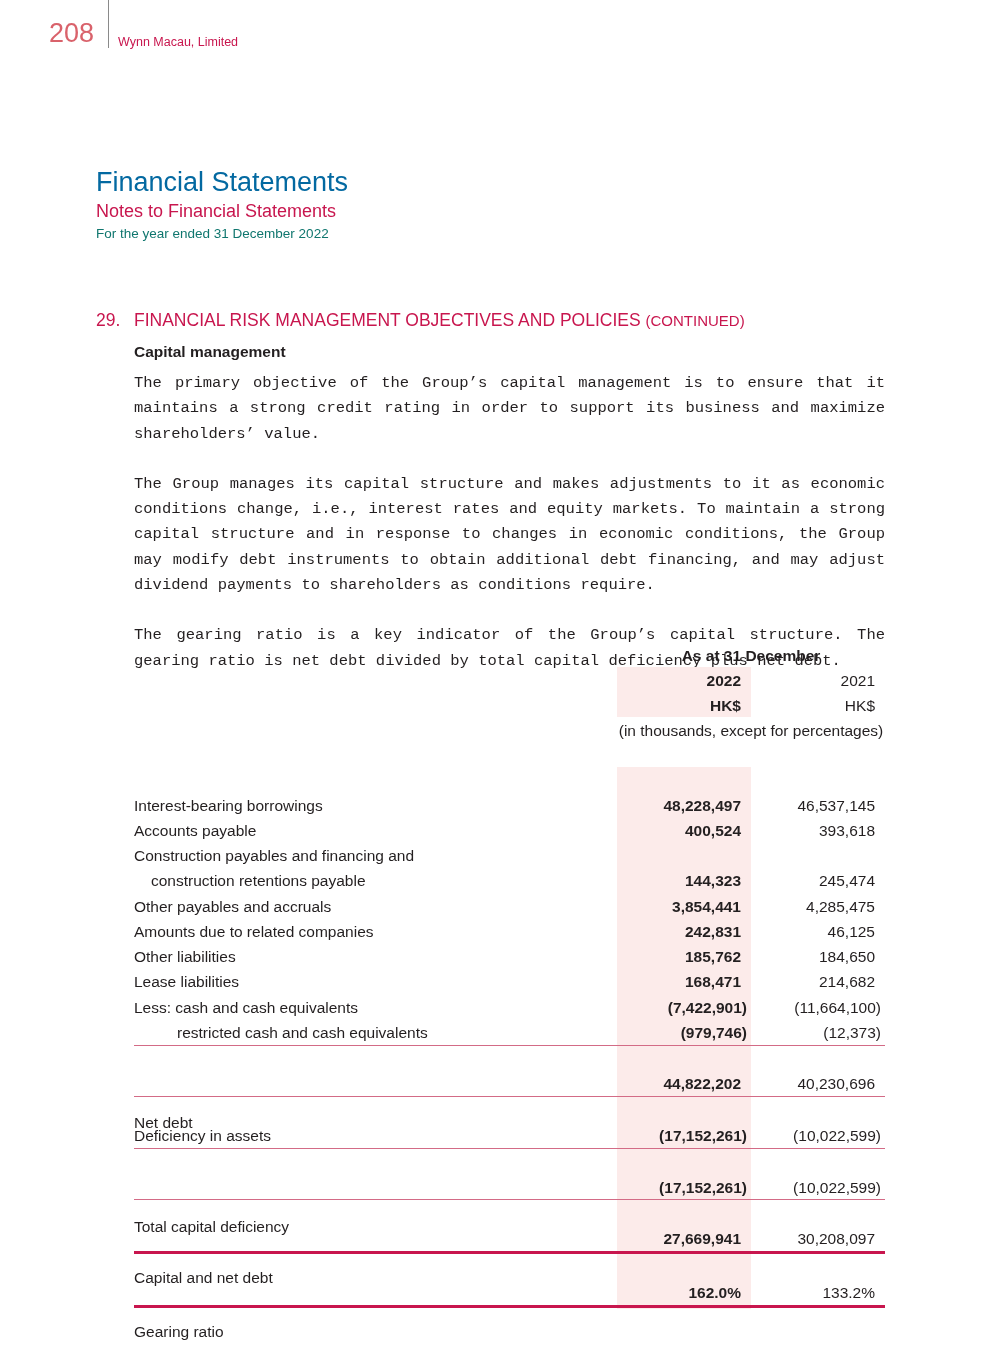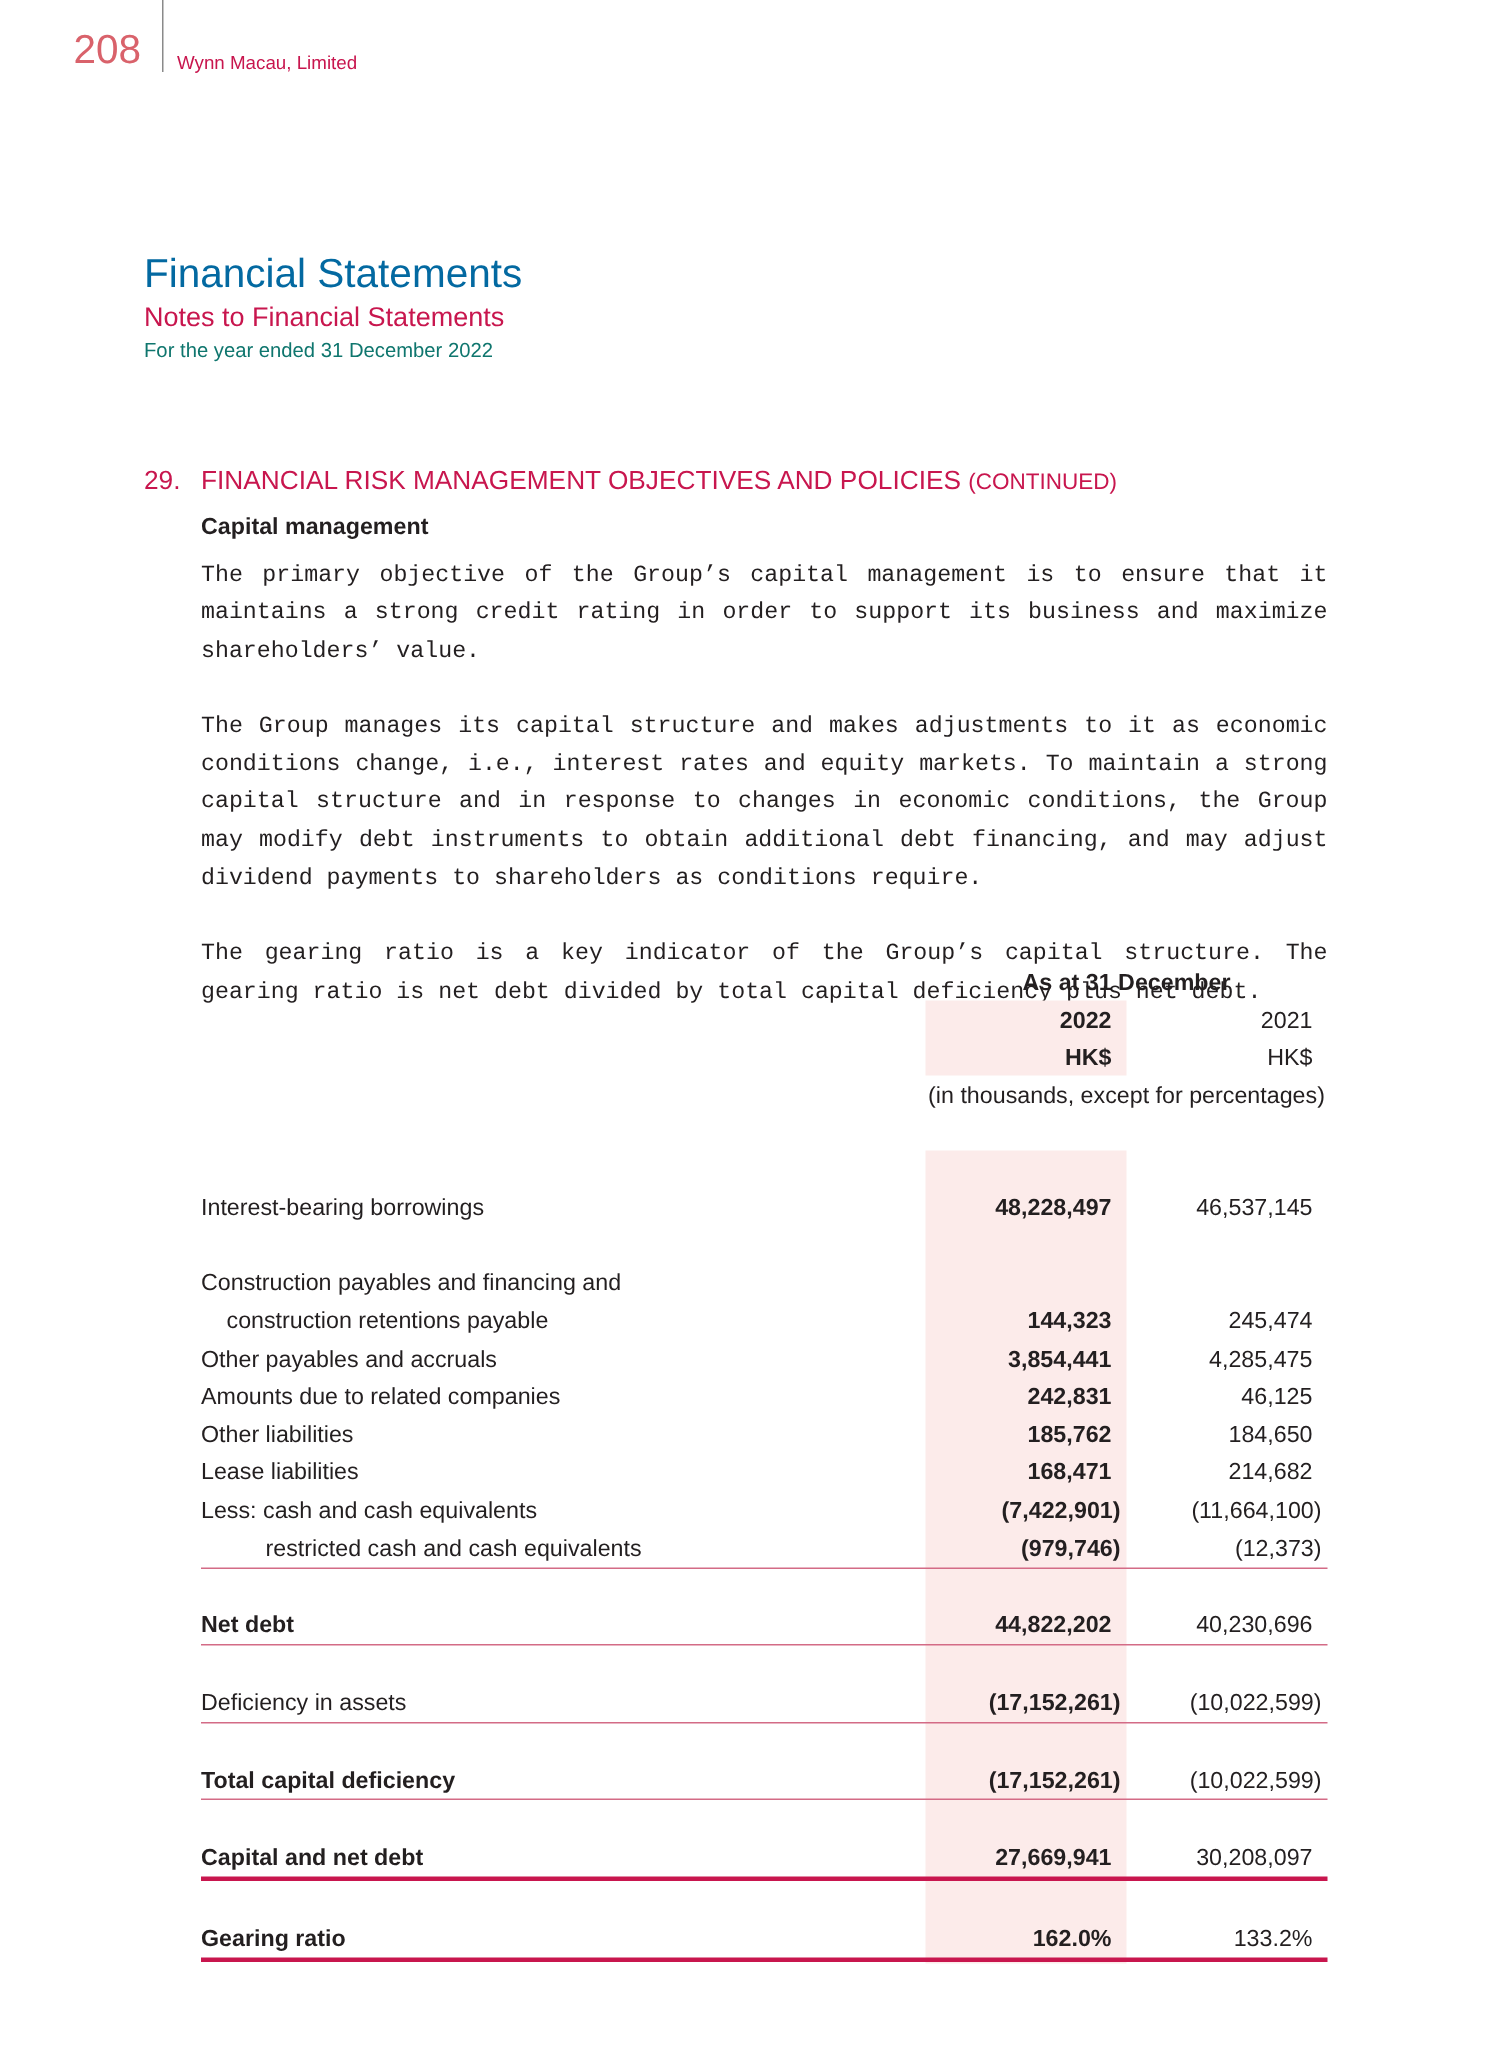--- a/index.html
+++ b/index.html
@@ -38,21 +38,21 @@
     .hdr-unit { left: 483px; width: 268px; top: 75px; text-align: center; }
 
     .row { position: absolute; left: 0; width: 751px; height: 25px; font-size: 15.5px; line-height: 25px; }
     .row .lbl { position: absolute; left: 0; white-space: nowrap; }
     .row .lbl.ind1 { left: 17px; }
     .row .lbl.ind2 { left: 43px; }
     .row .v22 { position: absolute; left: 483px; width: 124px; text-align: right; font-weight: bold; }
     .row .v21 { position: absolute; left: 617px; width: 124px; text-align: right; }
     .row .v22.neg { width: 130px; }
     .row .v21.neg { width: 130px; padding-left: 24px; }
-    .row.bold .lbl { font-weight: bold; }
+    .row.bold .lbl { font-weight: normal; margin-top: 39px; }
 
     .rule { position: absolute; left: 0; width: 751px; background: #c8164e; }
     .rule.thin { height: 1px; background: #d36b86; }
     .rule.thick { height: 3px; }
   </style>
 </head>
 <body>
 
 <div class="page-header">
   <span class="page-number">208</span>
@@ -85,20 +85,25 @@
   <div class="hdr hdr-2022">2022</div>
   <div class="hdr hdr-2021">2021</div>
   <div class="hdr hdr-cur22">HK$</div>
   <div class="hdr hdr-cur21">HK$</div>
   <div class="hdr hdr-unit">(in thousands, except for percentages)</div>
 
   <div class="row" style="top:150px">
     <span class="lbl">Interest-bearing borrowings</span>
     <span class="v22">48,228,497</span>
     <span class="v21">46,537,145</span>
+  </div>
+  <div class="row" style="top:175px">
+    <span class="lbl">Accounts payable</span>
+    <span class="v22">400,524</span>
+    <span class="v21">393,618</span>
   </div>
   <div class="row" style="top:200px">
     <span class="lbl">Construction payables and financing and</span>
   </div>
   <div class="row" style="top:225px">
     <span class="lbl ind1">construction retentions payable</span>
     <span class="v22">144,323</span>
     <span class="v21">245,474</span>
   </div>
   <div class="row" style="top:251px">

